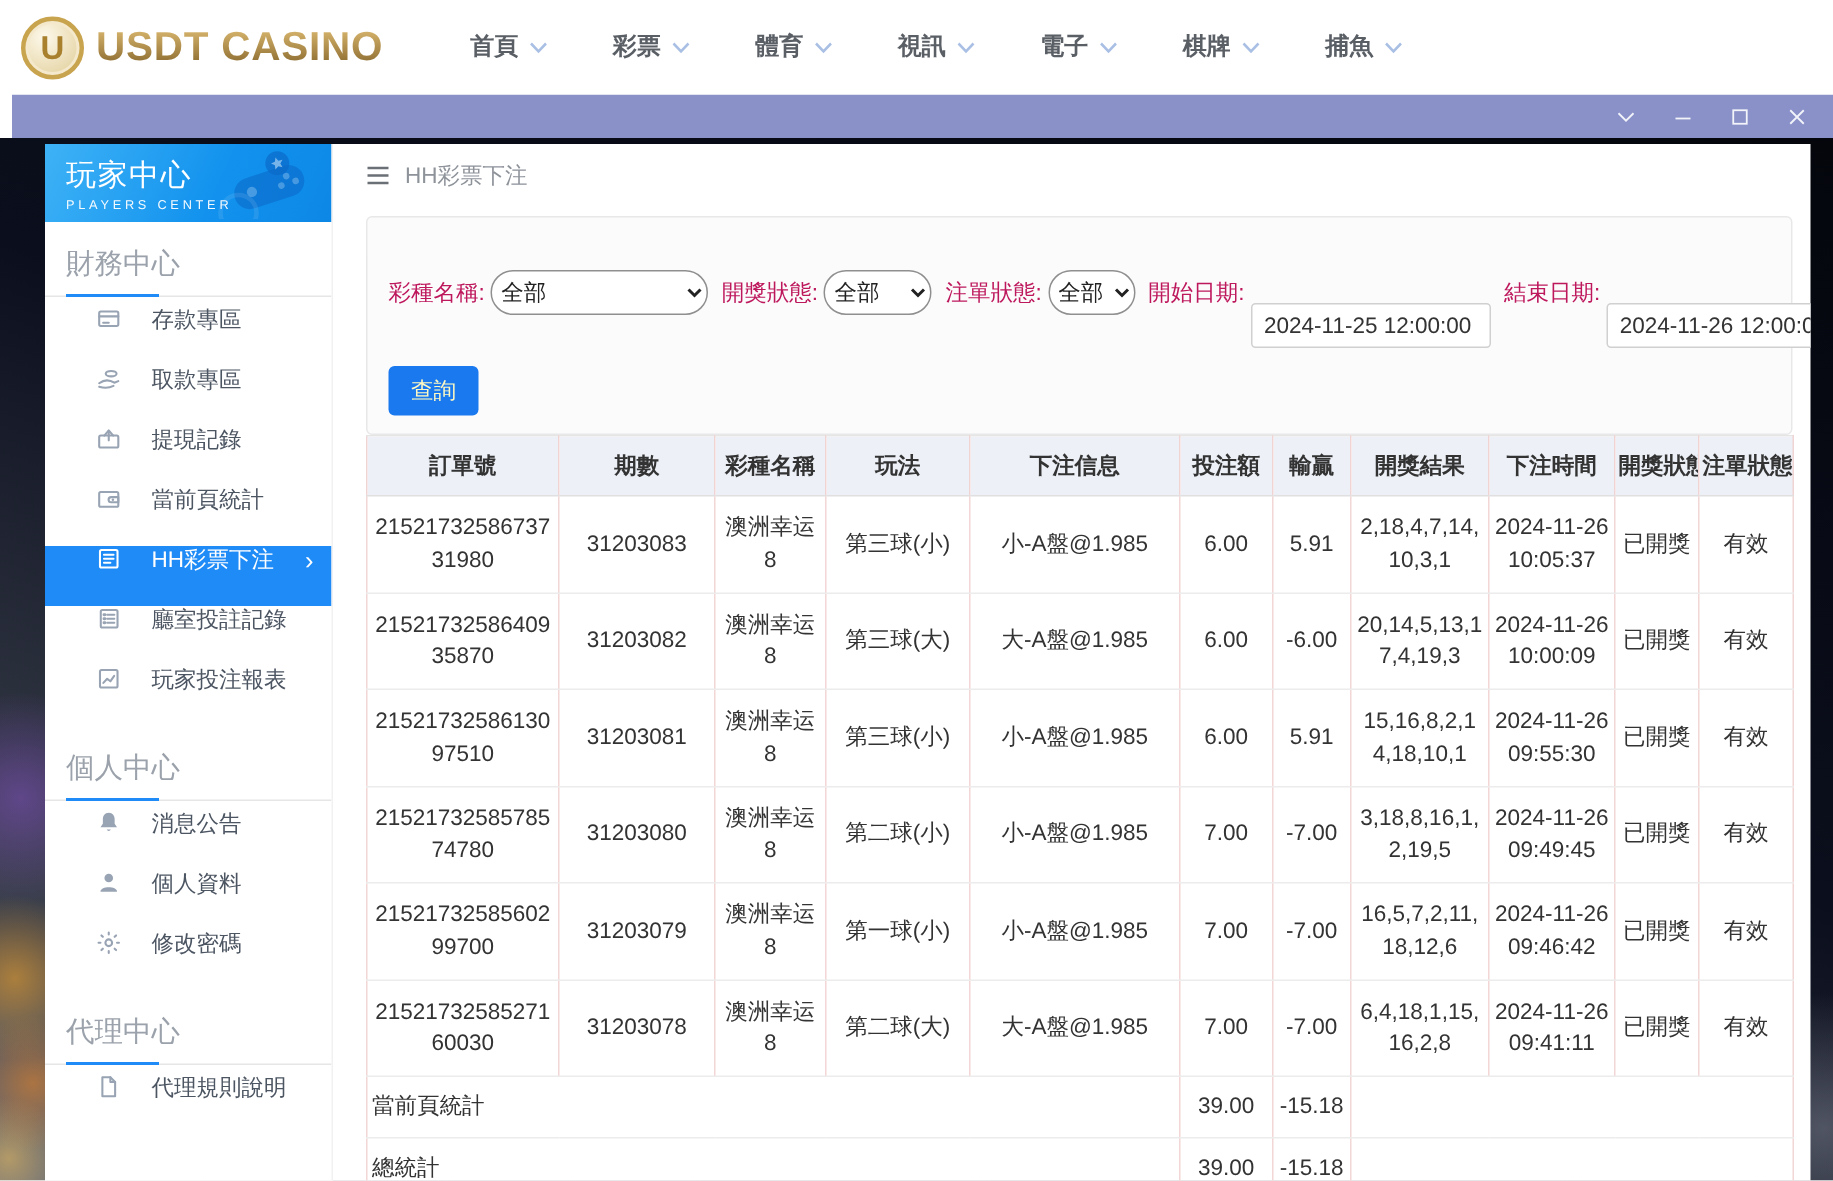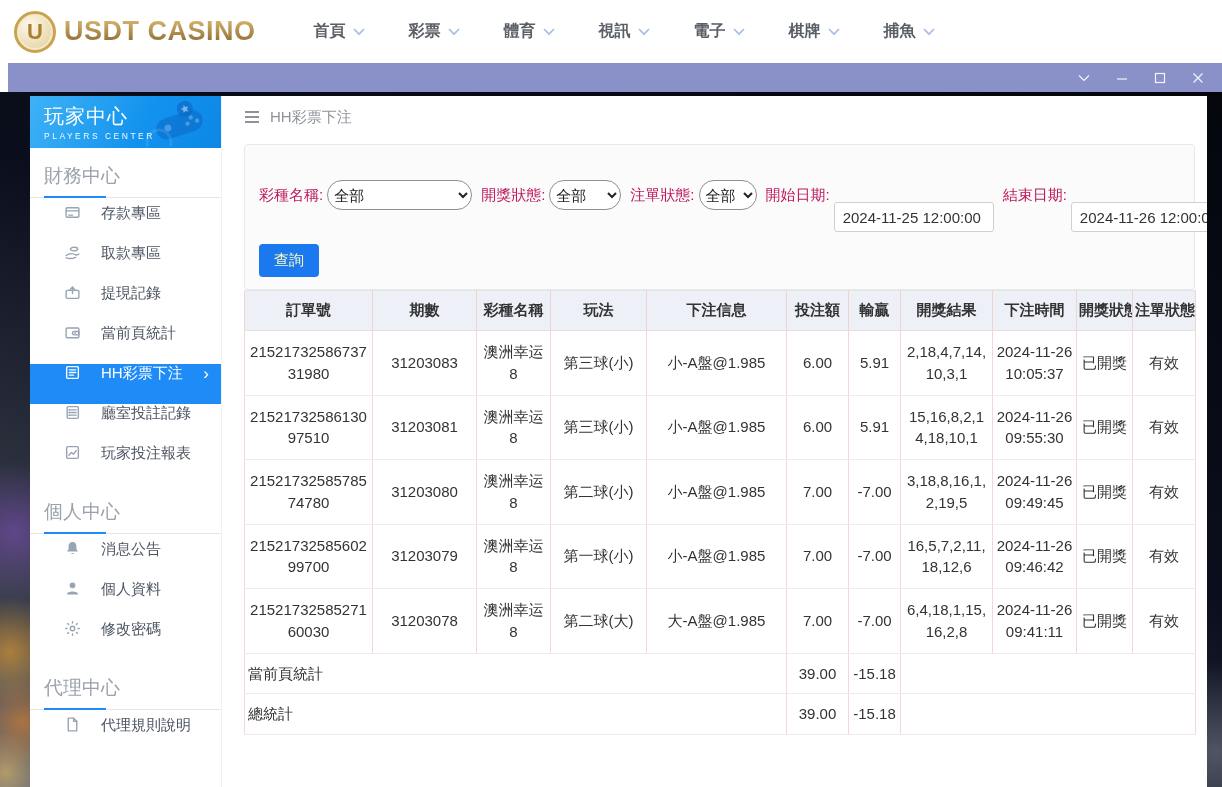--- a/index.html
+++ b/index.html
@@ -366,20 +366,33 @@
               <td>第三球(小)</td>
               <td>小-A盤@1.985</td>
               <td>6.00</td>
               <td>5.91</td>
               <td>2,18,4,7,14,10,3,1</td>
               <td>2024-11-26 10:05:37</td>
               <td>已開獎</td>
               <td>有效</td>
             </tr>
             <tr>
+              <td>2152173258640935870</td>
+              <td>31203082</td>
+              <td>澳洲幸运8</td>
+              <td>第三球(大)</td>
+              <td>大-A盤@1.985</td>
+              <td>6.00</td>
+              <td>-6.00</td>
+              <td>20,14,5,13,17,4,19,3</td>
+              <td>2024-11-26 10:00:09</td>
+              <td>已開獎</td>
+              <td>有效</td>
+            </tr>
+            <tr>
               <td>2152173258613097510</td>
               <td>31203081</td>
               <td>澳洲幸运8</td>
               <td>第三球(小)</td>
               <td>小-A盤@1.985</td>
               <td>6.00</td>
               <td>5.91</td>
               <td>15,16,8,2,14,18,10,1</td>
               <td>2024-11-26 09:55:30</td>
               <td>已開獎</td>

